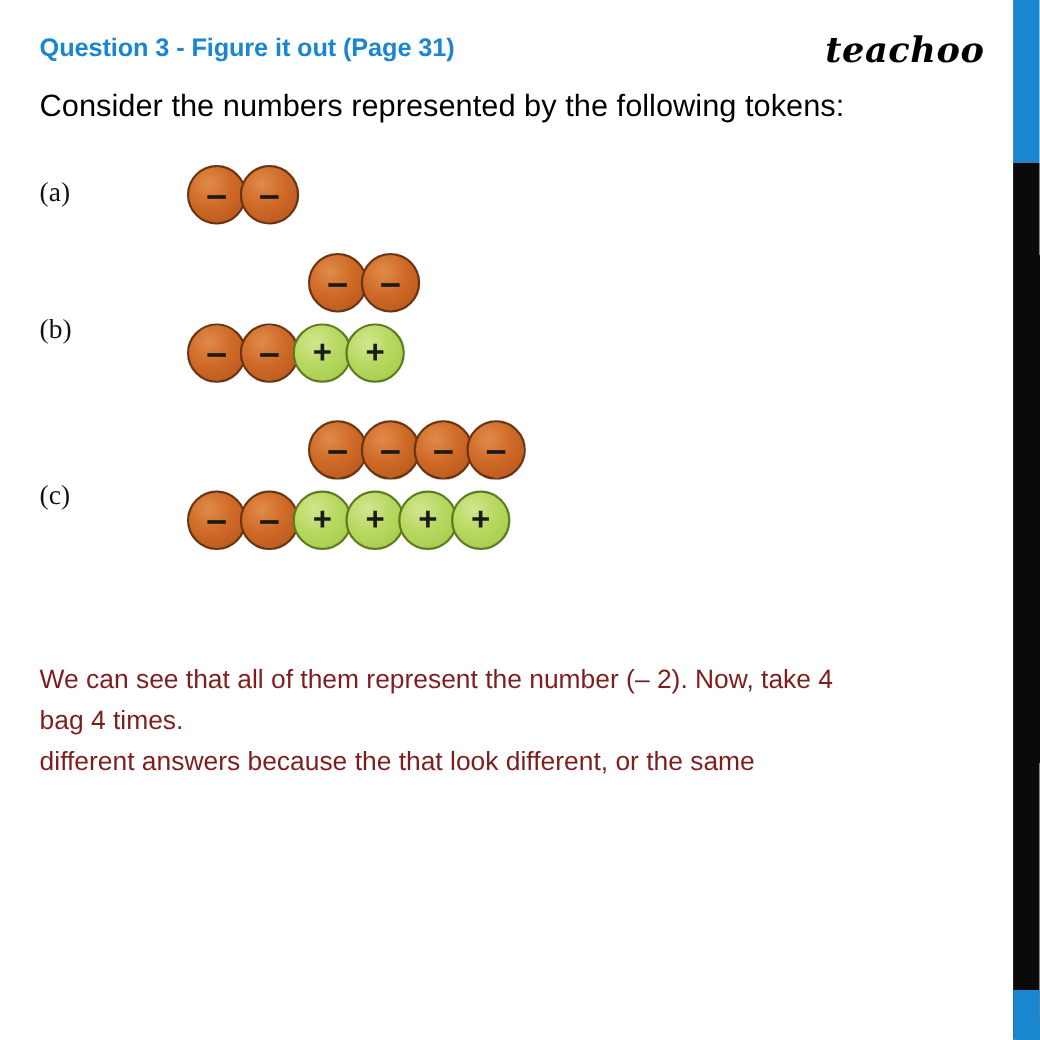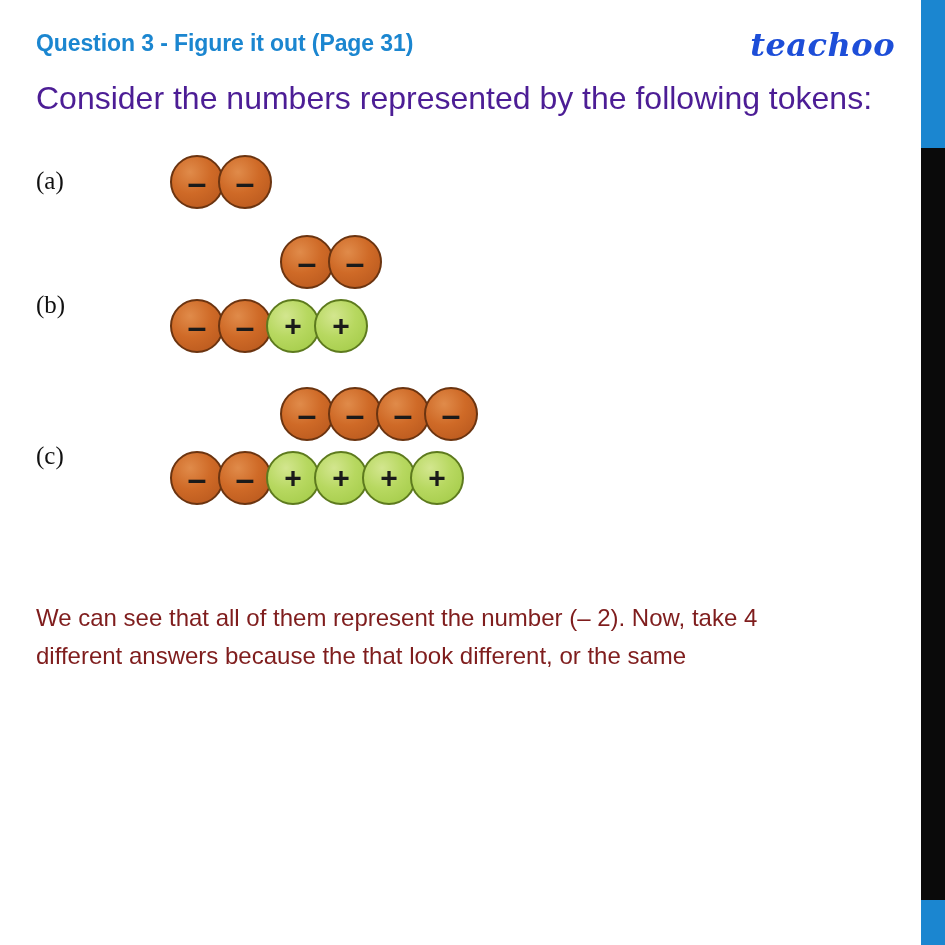--- a/index.html
+++ b/index.html
@@ -51,27 +51,27 @@
     letter-spacing: -0.1px;
   }
   .brand {
     position: absolute;
     right: 26px;
     top: 0px;
     font-family: "DejaVu Serif", serif;
     font-style: italic;
     font-weight: bold;
     font-size: 32px;
-    color: #1d4ed8;
+    color: #000000;
     letter-spacing: 0.5px;
   }
 
   .intro {
-    font-size: 32px;
-    color: #4c1d95;
+    font-size: 28px;
+    color: #000000;
     margin-top: 8px;
   }
 
   
   .case-block {
     position: relative;
   }
   .case-label {
     position: absolute;
     font-family: "Liberation Serif", serif;
@@ -217,20 +217,21 @@
           </div>
         <div class="token plus">
             <span class="sign">+</span>
           </div>
       </div>
     </div>
   </div>
 
   <div class="body-text" style="top:600px;">
     <p>We can see that all of them represent the number (– 2). Now, take 4</p>
+    <p>bag 4 times.</p>
     <p>different answers because the that look different, or the same</p>
   </div>
 
 </div>
 
 <div class="edge-strip top"></div>
 <div class="edge-strip bottom"></div>
 <div class="edge-strip bottom-blue"></div>
 
 </body></html>

